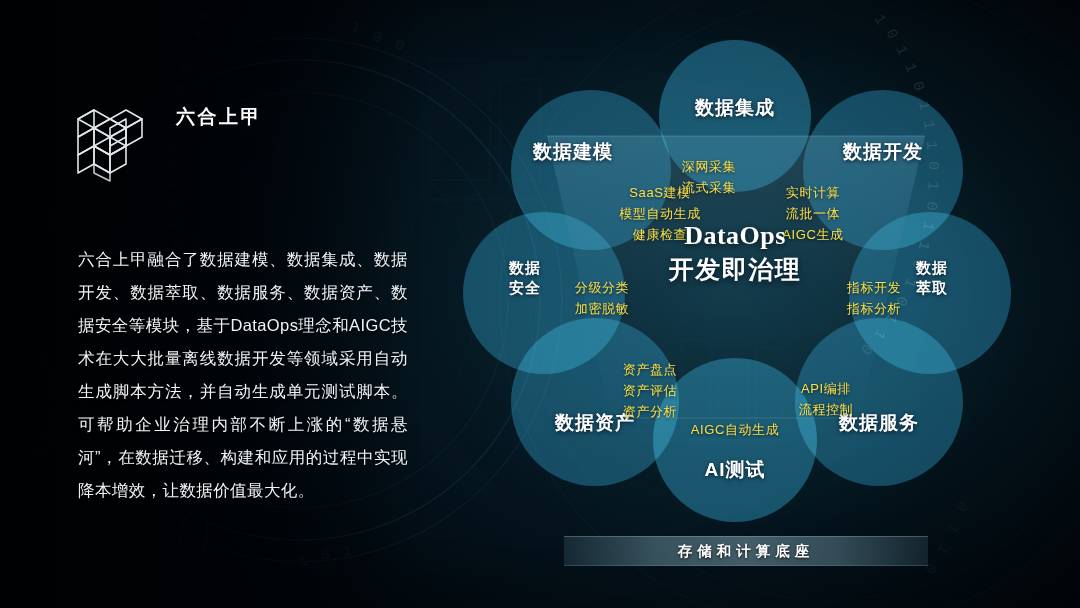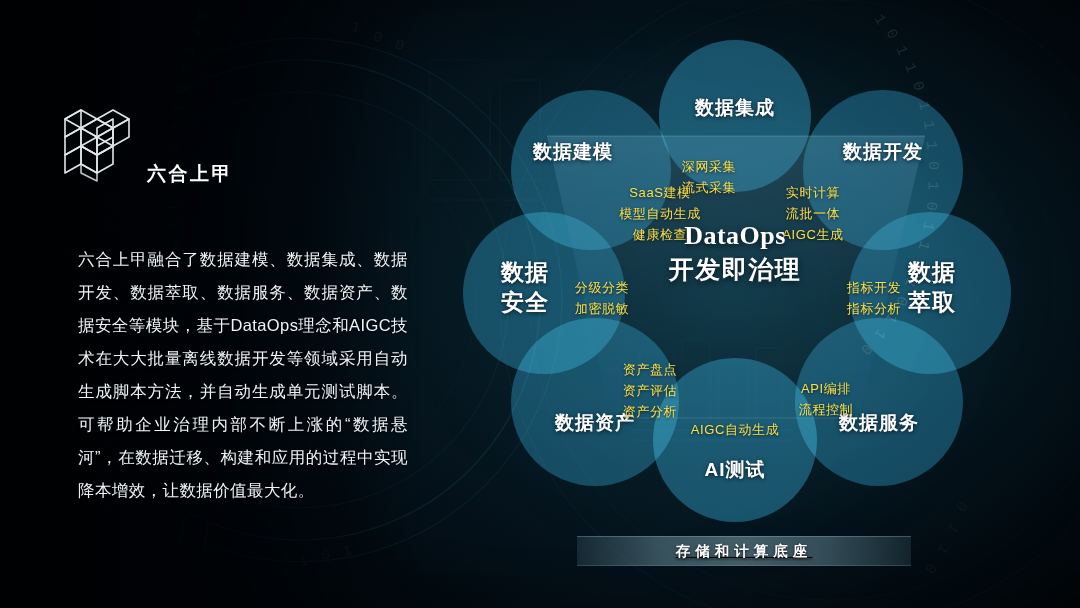--- a/index.html
+++ b/index.html
@@ -25,21 +25,21 @@
     background:
       radial-gradient(ellipse 85% 95% at 50% 50%, rgba(0,0,0,0) 42%, rgba(0,0,0,.45) 74%, rgba(0,0,0,.86) 100%);
   }
   .bg-tech{ position:absolute; inset:0; opacity:.5; }
   .bg-left-fade{
     position:absolute; left:0; top:0; width:420px; height:608px;
     background:linear-gradient(90deg, rgba(0,1,3,.96) 0%, rgba(0,2,5,.9) 40%, rgba(0,3,7,.55) 72%, rgba(0,0,0,0) 100%);
   }
 
   
-  .brand{ position:absolute; left:59px; top:103px; display:flex; align-items:flex-end; gap:16px; }
+  .brand{ position:absolute; left:72px; top:103px; display:flex; align-items:flex-start; gap:32px; }
   .brand-mark{ width:72px; height:80px; }
   .brand-txt{ display:flex; flex-direction:column; gap:6px; padding-top:4px; }
   .brand-name{
     color:#fff; font-size:19px; font-weight:bold; letter-spacing:2.5px; line-height:1;
   }
   .brand-sub{
     color:#fff; font-size:19px; font-weight:bold; letter-spacing:2.5px; line-height:1;
   }
 
   
@@ -60,43 +60,43 @@
     opacity:.62;
   }
   .c-hi{ background:#1f6c8c; }
 
   .lbl{
     position:absolute; color:#ffffff; font-weight:bold; white-space:pre-line;
     text-align:center; line-height:1.22; letter-spacing:1px;
     text-shadow:0 1px 4px rgba(0,10,20,.8);
   }
   .lbl-main{ font-size:19px; }
-  .lbl-main2{ font-size:23px; line-height:1.3; }
+  .lbl-main2{ font-size:15px; line-height:1.3; }
 
   .sub{
     position:absolute; color:#fde047; font-weight:normal; white-space:pre-line;
     text-align:center; line-height:1.62; font-size:13px; letter-spacing:.6px;
     text-shadow:0 1px 3px rgba(0,10,20,.75);
     margin-top:16px;
   }
 
   .center-txt{
     position:absolute; left:155px; top:202px; width:250px;
     text-align:center; color:#fff; text-shadow:0 2px 6px rgba(0,8,16,.8);
   }
   .center-en{ font-size:26px; font-weight:bold; letter-spacing:.5px; line-height:1.26;font-family:Liberation Serif, serif; }
   .center-cn{ font-size:25px; font-weight:bold; letter-spacing:1.5px; line-height:1.3; }
 
   
   .base-bar{
-    position:absolute; left:577px; top:536px; width:334px; height:30px;
+    position:absolute; left:564px; top:536px; width:364px; height:30px;
     background:linear-gradient(90deg, rgba(60,96,110,.30) 0%, rgba(104,140,153,.52) 25%, rgba(118,154,166,.56) 50%, rgba(100,136,150,.50) 75%, rgba(58,94,108,.28) 100%);
     border-top:1px solid rgba(176,204,214,.30);
     border-bottom:1px solid rgba(150,180,192,.22);
-    display:flex; align-items:center; justify-content:center;text-decoration:underline;
+    display:flex; align-items:center; justify-content:center;
   }
   .base-bar span{
     color:#fff; font-size:14.5px; font-weight:bold; letter-spacing:5px;
     text-shadow:0 1px 3px rgba(0,0,0,.8);
   }
 </style>
 </head>
 <body>
 
 <div id="stage">

